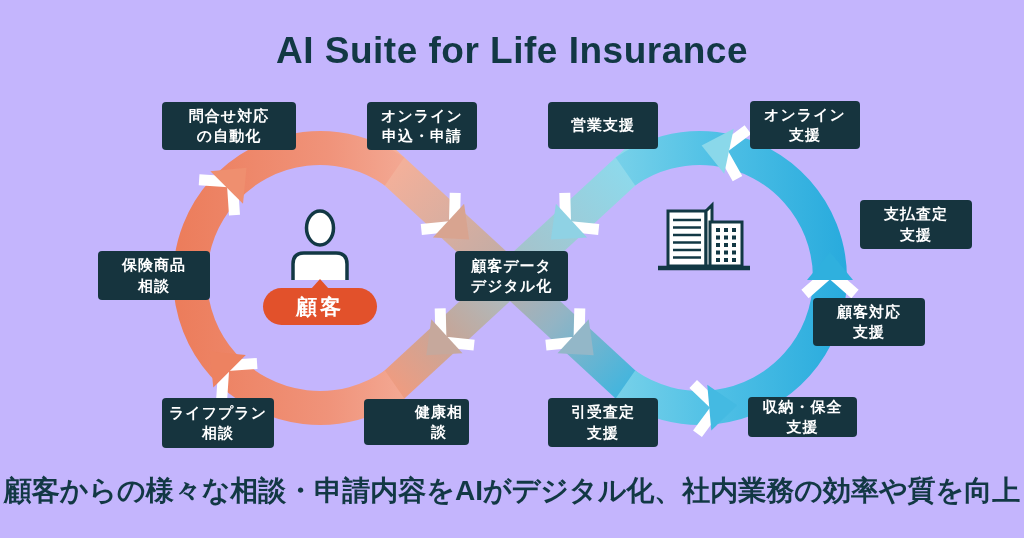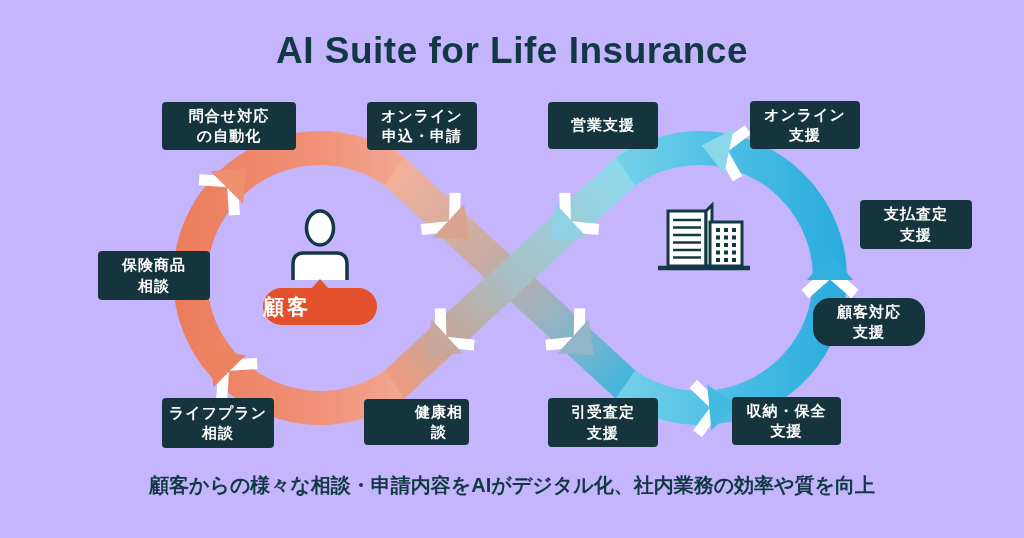--- a/index.html
+++ b/index.html
@@ -24,21 +24,21 @@
     letter-spacing: 0.5px;
     color: #123844;
     z-index: 3;
   }
   .caption {
     position: absolute;
     top: 472px;
     left: 0;
     width: 100%;
     text-align: center;
-    font-size: 20px;
+    font-size: 28px;
     font-weight: bold;
     color: #123844;
     z-index: 3;
   }
   .loops-svg {
     position: absolute;
     top: 0; left: 0;
     z-index: 1;
   }
   .box {
@@ -56,20 +56,21 @@
     letter-spacing: 1px;
     white-space: pre-line;
     z-index: 2;
   }
   .badge {
     position: absolute;
     height: 37px;
     border-radius: 19px;
     display: flex;
     align-items: center;
+    justify-content: center;
     color: #fff;
     font-size: 21px;
     font-weight: bold;
     letter-spacing: 3px;
     z-index: 2;
   }
   .badge::before {
     content: "";
     position: absolute;
     top: -9px;
@@ -87,25 +88,25 @@
   .badge span { color: #fff; }
   .icon-wrap { position: absolute; z-index: 2; }
   
   .b-inquiry      { left: 162px; top: 102px; width: 134px; height: 48px; }
   .b-online       { left: 367px; top: 102px; width: 110px; height: 48px; }
   .b-sales        { left: 548px; top: 102px; width: 110px; height: 47px; }
   .b-proddev      { left: 750px; top: 101px; width: 110px; height: 48px; }
   .b-insconsult   { left:  98px; top: 251px; width: 112px; height: 49px; }
   .b-center       { left: 455px; top: 251px; width: 113px; height: 50px; }
   .b-payment      { left: 813px; top: 200px; width: 112px; height: 49px; margin-left: 47px; }
-  .b-custresp     { left: 813px; top: 298px; width: 112px; height: 48px; border-radius: 17px; }
+  .b-custresp     { left: 813px; top: 298px; width: 112px; height: 48px; }
   .b-lifeplan     { left: 162px; top: 398px; width: 112px; height: 50px; }
   .b-health       { left: 364px; top: 399px; width: 105px; height: 46px; padding-left: 45px; }
   .b-underwriting { left: 548px; top: 398px; width: 110px; height: 49px; text-align: center; }
-  .b-collection   { left: 732px; top: 397px; width: 109px; height: 48px; }
+  .b-collection   { left: 748px; top: 397px; width: 109px; height: 40px; }
 </style>
 </head>
 <body>
 
 <div class="page">
 
   <div class="title">AI Suite for Life Insurance</div>
 
   <svg class="loops-svg" width="1024" height="538" viewBox="0 0 1024 538">
     <defs>
@@ -181,20 +182,22 @@
   <div class="box b-inquiry">問合せ対応
 の自動化</div>
   <div class="box b-online">オンライン
 申込・申請</div>
   <div class="box b-insconsult">保険商品
 相談</div>
   <div class="box b-lifeplan">ライフプラン
 相談</div>
   <div class="box b-health">健康相談</div>
 
+  <div class="box b-center">顧客データ
+デジタル化</div>
 
   <div class="box b-sales">営業支援</div>
   <div class="box b-proddev">オンライン
 支援</div>
   <div class="box b-payment">支払査定
 支援</div>
   <div class="box b-custresp">顧客対応
 支援</div>
   <div class="box b-underwriting">引受査定
 支援</div>

